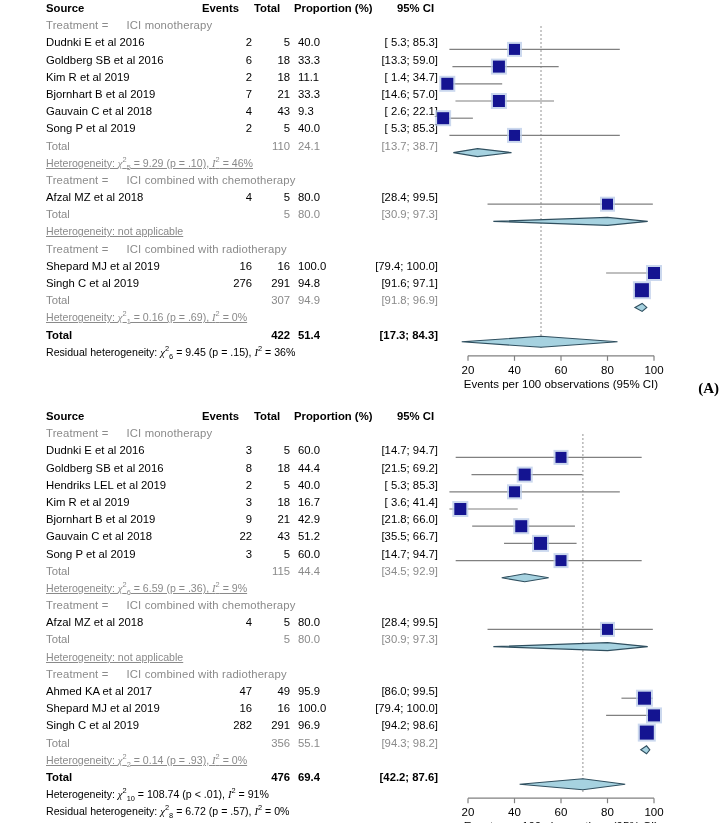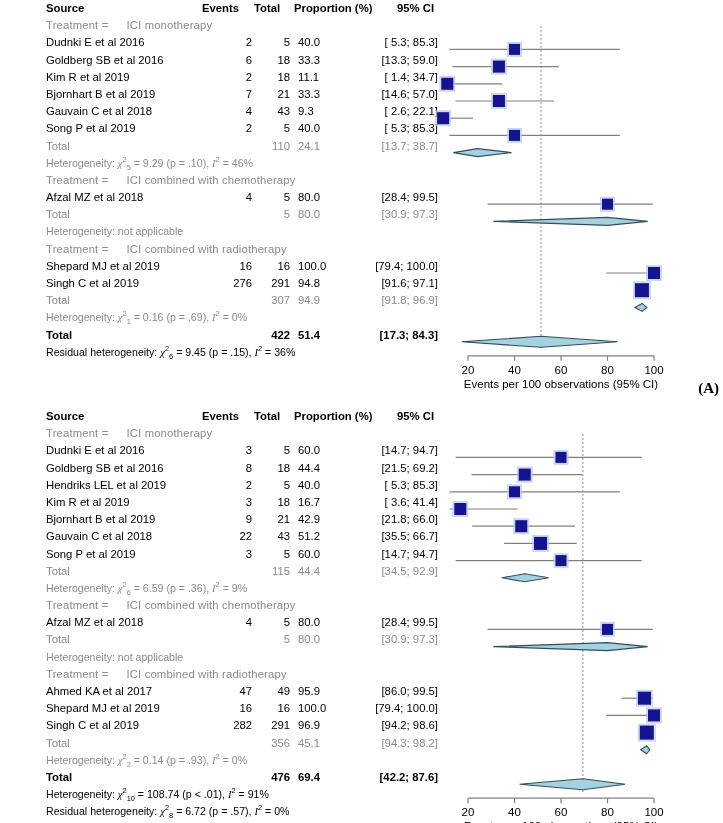--- a/index.html
+++ b/index.html
@@ -51,21 +51,21 @@
   .hdr { font-weight: bold; }
   .hdr .c-source { left: 30px; }
   .hdr .c-events { left: 186px; width: 50px; text-align: left; }
   .hdr .c-total  { left: 238px; width: 40px; text-align: left; }
   .hdr .c-prop   { left: 278px; width: 104px; text-align: left; }
   .hdr .c-ci     { left: 381px; width: 60px; text-align: left; }
 
   .grey   { color: #8a8a8a; }
   .bold   { font-weight: bold; }
   .subhdr .c-full { color: #8a8a8a; letter-spacing: 0.15px; }
-  .het .c-full { color: #8a8a8a; font-size: 10.6px; }
+  .het .c-full { color: #8a8a8a; font-size: 10.6px; text-decoration: underline; }
   .het-black .c-full { color: #000000; font-size: 10.6px; }
   .subhdr .tlabel { margin-right: 18px; }
 
   sub, sup {
     font-size: 7.4px;
     line-height: 0;
   }
   .chi { font-family: "Liberation Serif", serif; font-style: italic; }
   .ital { font-style: italic; font-family: "Liberation Serif", serif; }
 
@@ -365,21 +365,21 @@
         <span class="c-source">Singh C et al 2019</span>
         <span class="c-events">282</span>
         <span class="c-total">291</span>
         <span class="c-prop">96.9</span>
         <span class="c-ci">[94.2; 98.6]</span>
       </div>
       <div class="frow grey">
         <span class="c-source">Total</span>
         <span class="c-events"></span>
         <span class="c-total">356</span>
-        <span class="c-prop">45.1</span>
+        <span class="c-prop">55.1</span>
         <span class="c-ci">[94.3; 98.2]</span>
       </div>
       <div class="frow het">
         <span class="c-full">Heterogeneity: <span class="chi">χ</span><sup>2</sup><sub>2</sub> = 0.14 (p = .93), <span class="ital">I</span><sup>2</sup> = 0%</span>
       </div>
       <div class="frow bold">
         <span class="c-source">Total</span>
         <span class="c-events"></span>
         <span class="c-total">476</span>
         <span class="c-prop">69.4</span>

